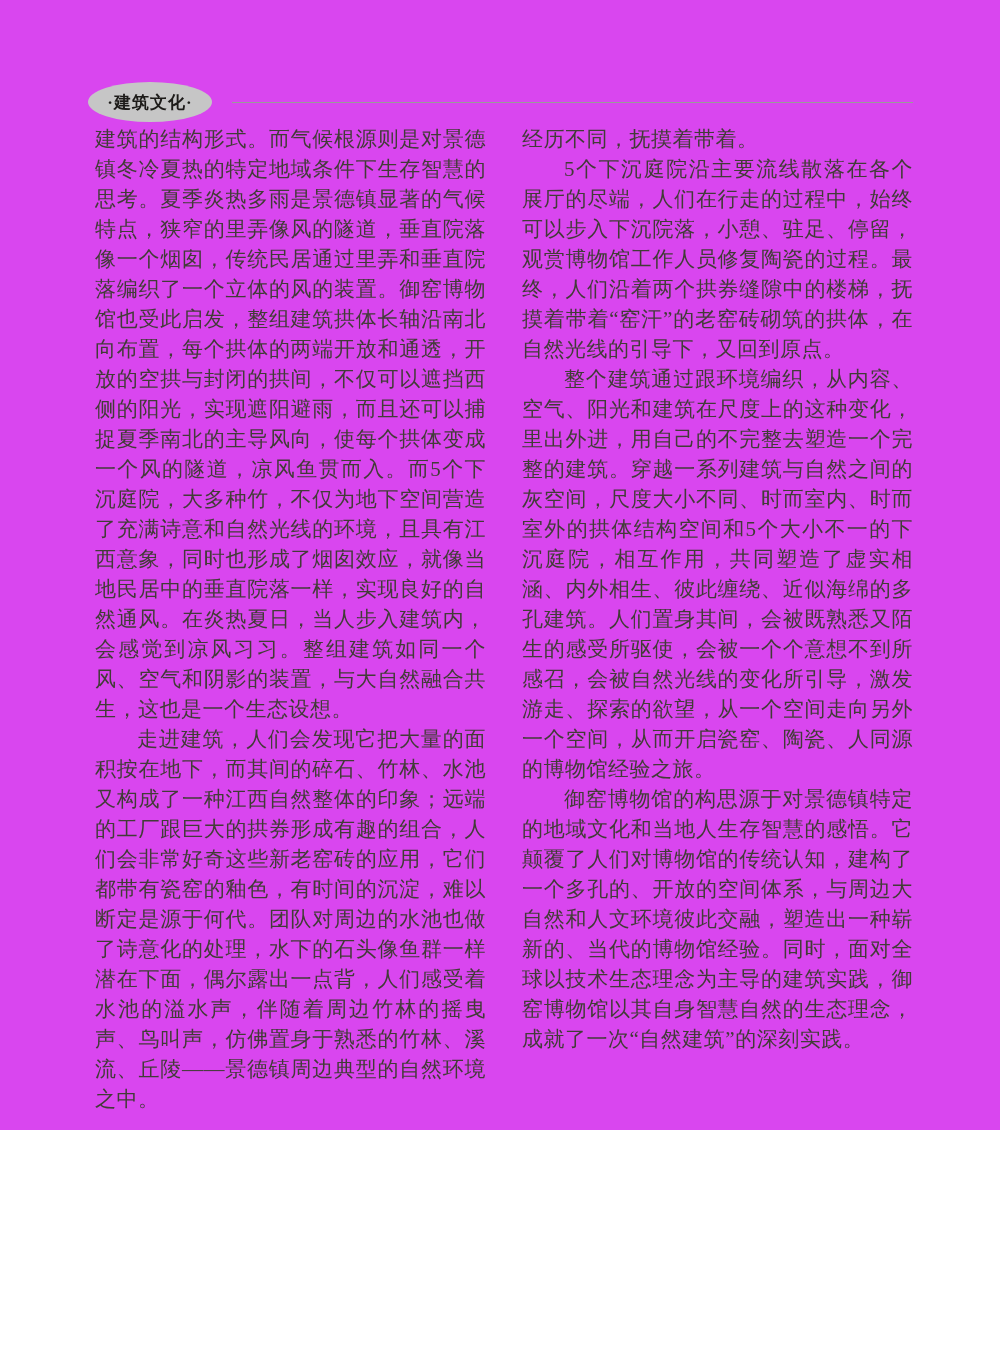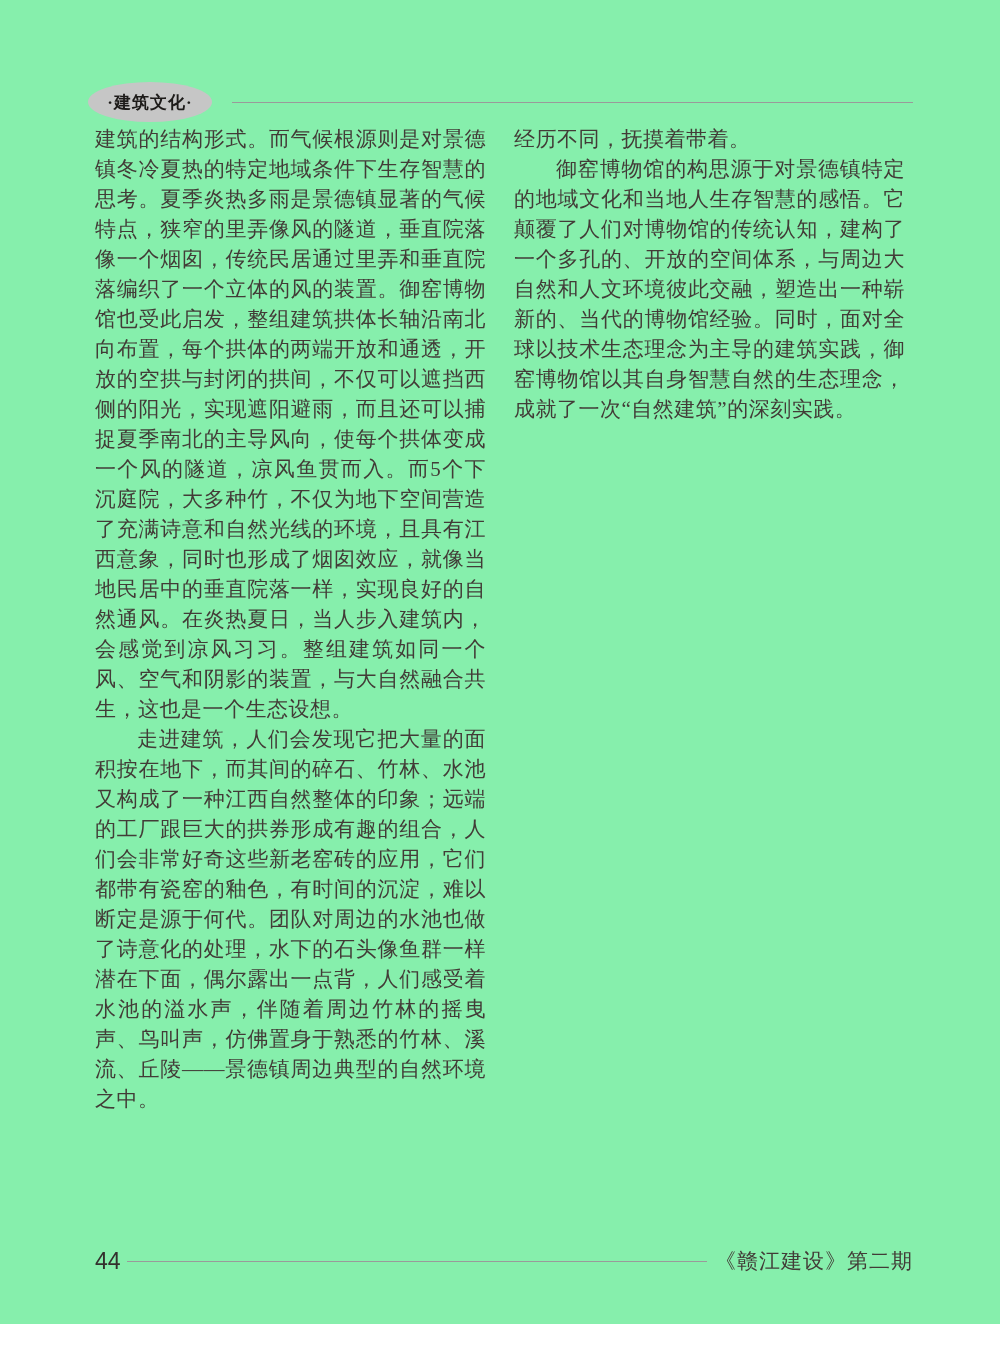--- a/index.html
+++ b/index.html
@@ -3,22 +3,22 @@
 <meta charset="utf-8">
 <style>
   html, body {
     margin: 0;
     padding: 0;
     background: #ffffff;
   }
   .page {
     position: relative;
     width: 1000px;
-    height: 1324px;
-    background: #86efac;
+    height: 1130px;
+    background: #d946ef;
     font-family: "Liberation Serif", "DejaVu Serif", serif;
     color: #423c37;
     overflow: hidden;
   }
   
   .page-header {
     position: absolute;
     top: 80px;
     left: 88px;
     right: 87px;
@@ -47,21 +47,21 @@
     margin-left: 20px;
   }
   
   .columns {
     position: absolute;
     top: 124px;
     left: 95px;
     width: 818px;
     height: 1116px;
     display: flex;
-    gap: 28px;
+    gap: 36px;
     overflow: hidden;
   }
   .col {
     width: 391px;
     flex: none;
   }
   .col p {
     margin: 0;
     font-size: 21px;
     line-height: 30px;
@@ -111,20 +111,22 @@
     <div class="header-rule"></div>
   </div>
 
   <div class="columns">
     <section class="col">
         <p class="">建筑的结构形式。而气候根源则是对景德镇冬冷夏热的特定地域条件下生存智慧的思考。夏季炎热多雨是景德镇显著的气候特点，狭窄的里弄像风的隧道，垂直院落像一个烟囱，传统民居通过里弄和垂直院落编织了一个立体的风的装置。御窑博物馆也受此启发，整组建筑拱体长轴沿南北向布置，每个拱体的两端开放和通透，开放的空拱与封闭的拱间，不仅可以遮挡西侧的阳光，实现遮阳避雨，而且还可以捕捉夏季南北的主导风向，使每个拱体变成一个风的隧道，凉风鱼贯而入。而5个下沉庭院，大多种竹，不仅为地下空间营造了充满诗意和自然光线的环境，且具有江西意象，同时也形成了烟囱效应，就像当地民居中的垂直院落一样，实现良好的自然通风。在炎热夏日，当人步入建筑内，会感觉到凉风习习。整组建筑如同一个风、空气和阴影的装置，与大自然融合共生，这也是一个生态设想。</p>
         <p class="indent ">走进建筑，人们会发现它把大量的面积按在地下，而其间的碎石、竹林、水池又构成了一种江西自然整体的印象；远端的工厂跟巨大的拱券形成有趣的组合，人们会非常好奇这些新老窑砖的应用，它们都带有瓷窑的釉色，有时间的沉淀，难以断定是源于何代。团队对周边的水池也做了诗意化的处理，水下的石头像鱼群一样潜在下面，偶尔露出一点背，人们感受着水池的溢水声，伴随着周边竹林的摇曳声、鸟叫声，仿佛置身于熟悉的竹林、溪流、丘陵——景德镇周边典型的自然环境之中。</p>
       </section>
     <section class="col">
         <p class="">经历不同，抚摸着带着。</p>
+        <p class="indent ">5个下沉庭院沿主要流线散落在各个展厅的尽端，人们在行走的过程中，始终可以步入下沉院落，小憩、驻足、停留，观赏博物馆工作人员修复陶瓷的过程。最终，人们沿着两个拱券缝隙中的楼梯，抚摸着带着“窑汗”的老窑砖砌筑的拱体，在自然光线的引导下，又回到原点。</p>
+        <p class="indent ">整个建筑通过跟环境编织，从内容、空气、阳光和建筑在尺度上的这种变化，里出外进，用自己的不完整去塑造一个完整的建筑。穿越一系列建筑与自然之间的灰空间，尺度大小不同、时而室内、时而室外的拱体结构空间和5个大小不一的下沉庭院，相互作用，共同塑造了虚实相涵、内外相生、彼此缠绕、近似海绵的多孔建筑。人们置身其间，会被既熟悉又陌生的感受所驱使，会被一个个意想不到所感召，会被自然光线的变化所引导，激发游走、探索的欲望，从一个空间走向另外一个空间，从而开启瓷窑、陶瓷、人同源的博物馆经验之旅。</p>
         <p class="indent ">御窑博物馆的构思源于对景德镇特定的地域文化和当地人生存智慧的感悟。它颠覆了人们对博物馆的传统认知，建构了一个多孔的、开放的空间体系，与周边大自然和人文环境彼此交融，塑造出一种崭新的、当代的博物馆经验。同时，面对全球以技术生态理念为主导的建筑实践，御窑博物馆以其自身智慧自然的生态理念，成就了一次“自然建筑”的深刻实践。</p>
       </section>
   </div>
 
   <div class="page-footer">
     <span class="page-number">44</span>
     <div class="footer-rule"></div>
     <span class="journal-issue">《赣江建设》第二期</span>
   </div>
 

